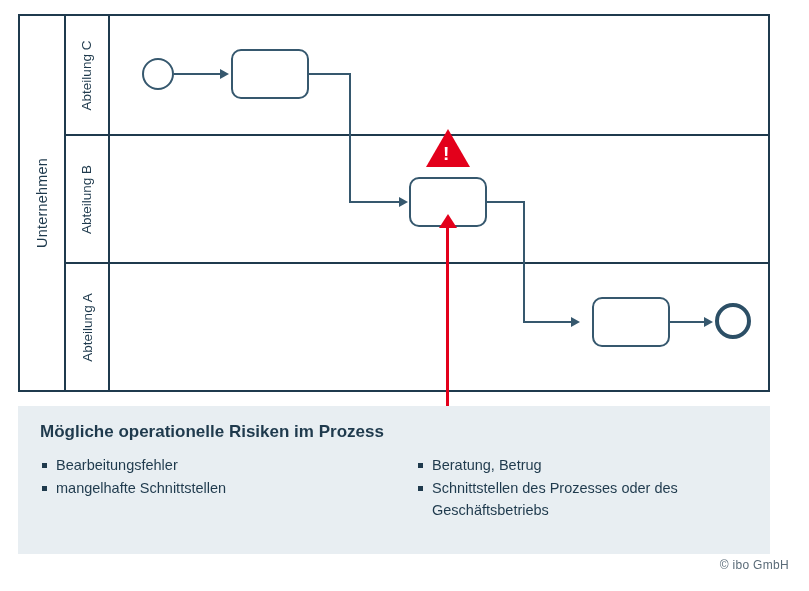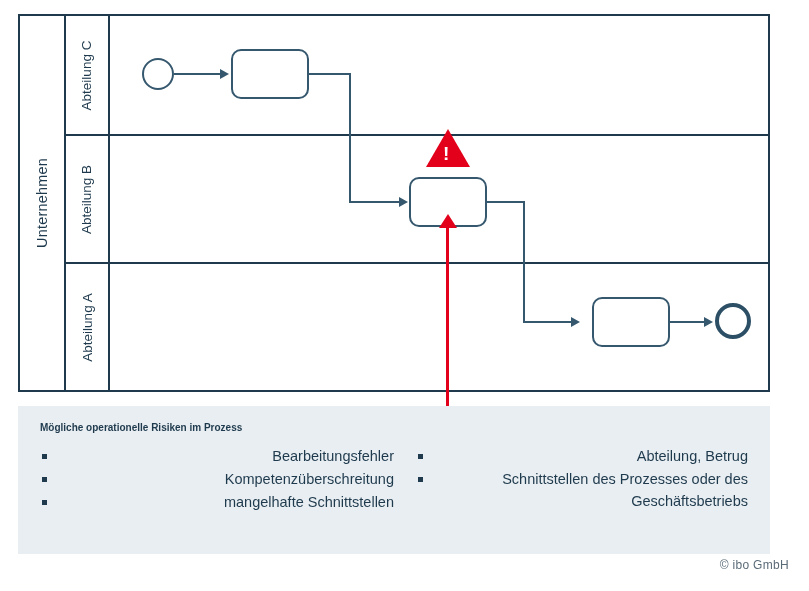--- a/index.html
+++ b/index.html
@@ -153,33 +153,32 @@
     position: absolute;
     left: 18px;
     top: 406px;
     width: 752px;
     height: 148px;
     background: #e8eef2;
     box-sizing: border-box;
     padding: 16px 22px 10px 22px;
   }
   .legend-title {
-    font-size: 10px;
+    font-size: 17px;
     font-weight: bold;
     color: #1f3a4d;
     margin: 0 0 12px 0;
   }
   .legend-cols {
     display: flex;
     gap: 0px;
   }
   .legend-col {
     width: 50%;
     box-sizing: border-box;
-    text-align: right;
   }
   .legend-col.right { padding-left: 22px; }
   ul.risk-list {
     list-style: none;
     margin: 0;
     padding: 0;
   }
   ul.risk-list li {
     position: relative;
     padding-left: 16px;
@@ -266,27 +265,26 @@
   <div class="risk-bang" style="left:443px; top:144px;">!</div>
   <div class="risk-line" style="left:446px; top:228px; height:198px;"></div>
   <div class="risk-arrow-up" style="left:438.5px; top:214px;"></div>
 
   <div class="legend">
     <p class="legend-title">Mögliche operationelle Risiken im Prozess</p>
     <div class="legend-cols">
       <div class="legend-col">
         <ul class="risk-list">
           <li>Bearbeitungsfehler</li>
-          <li>Kompetenzüberschreitung</li>
           <li>mangelhafte Schnittstellen</li>
         </ul>
       </div>
       <div class="legend-col right">
         <ul class="risk-list">
-          <li>Abteilung, Betrug</li>
+          <li>Beratung, Betrug</li>
           <li>Schnittstellen des Prozesses oder des Geschäftsbetriebs</li>
         </ul>
       </div>
     </div>
   </div>
 
   <div class="copyright">© ibo  GmbH</div>
 
 </div>
 

